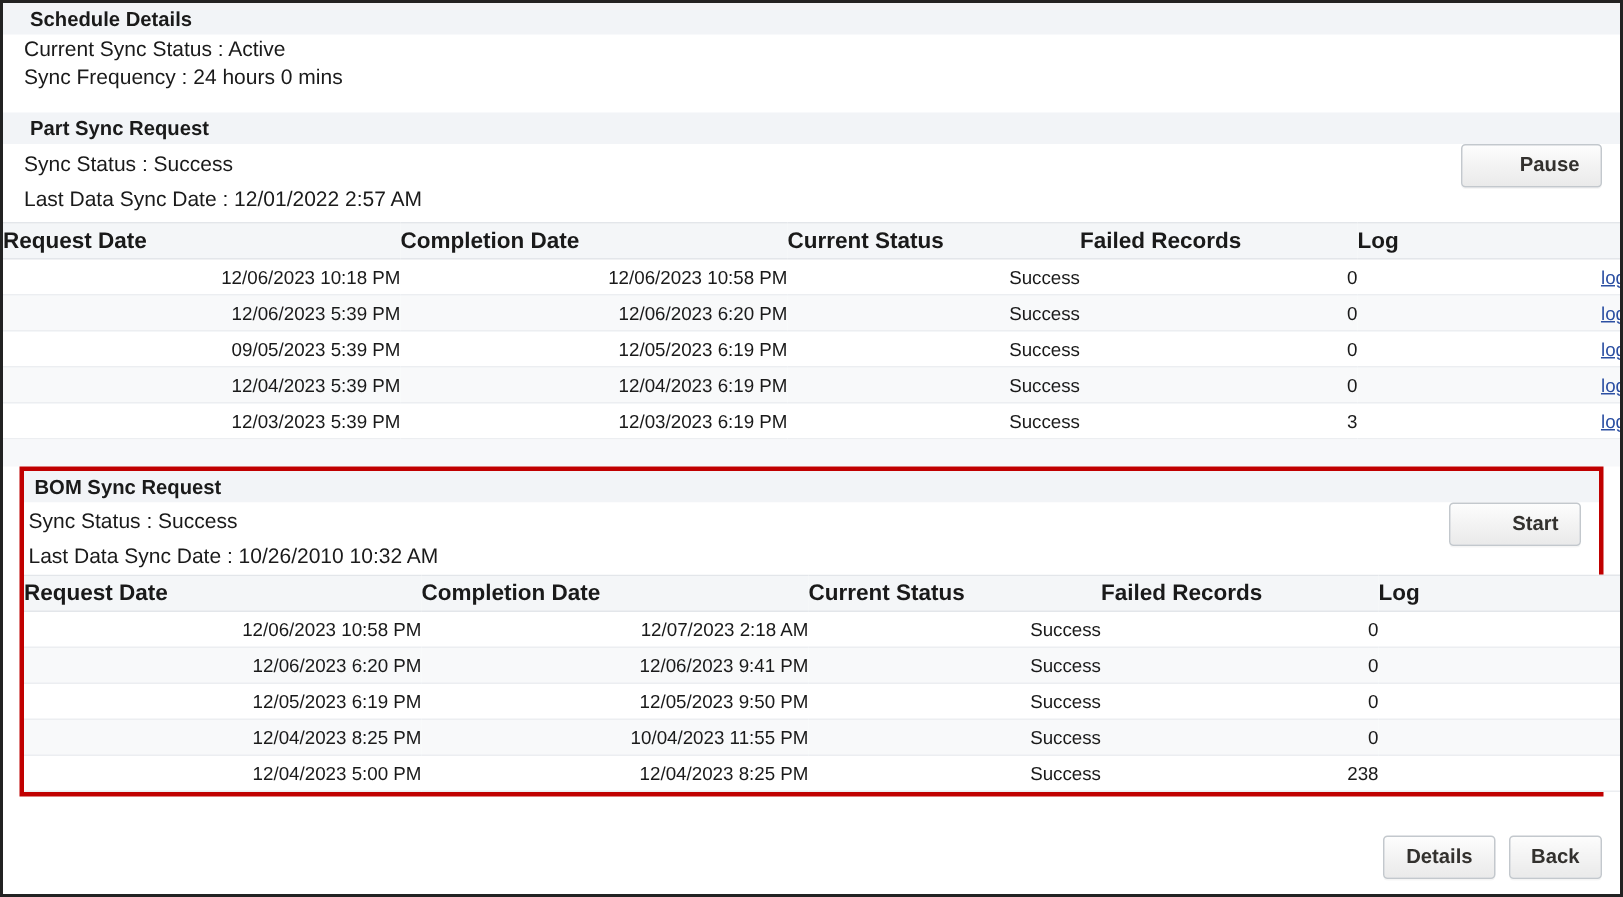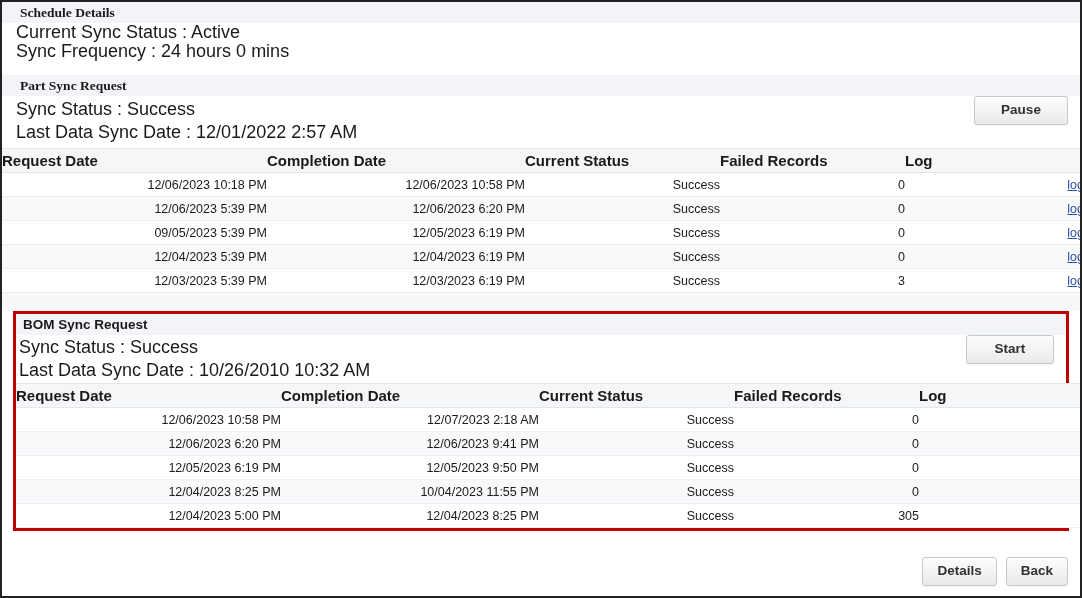--- a/index.html
+++ b/index.html
@@ -29,26 +29,25 @@
     height: 21px;
     line-height: 21px;
     padding-left: 18px;
     font-weight: bold;
     font-size: 13.5px;
     color: #1a1a1a;
     box-sizing: border-box;
   }
   .band.full {
     width: 100%;
-    font-family: Liberation Serif, serif;
   }
 
   .meta-line {
     padding-left: 14px;
-    font-size: 18px;
+    font-size: 14px;
     color: #1a1a1a;
     line-height: 19px;
     white-space: nowrap;
   }
 
   .spacer-band {
     background: #f7f8fa;
     height: 12px;
   }
 
@@ -63,21 +62,21 @@
   .btn {
     display: inline-block;
     font-family: "Liberation Sans", sans-serif;
     font-size: 13.5px;
     font-weight: bold;
     color: #33312e;
     background: linear-gradient(to bottom, #fdfdfd 0%, #f3f3f3 50%, #eaeaea 100%);
     border: 1px solid #c3c8cd;
     border-radius: 3px;
     padding: 6px 14px 7px 14px;
-    text-align: center;
+    text-align: right;
     cursor: pointer;
     box-shadow: 0 1px 0 rgba(0,0,0,0.04);
     line-height: 14px;
     white-space: nowrap;
   }
 
   .btn-pause {
     position: absolute;
     right: 12px;
     top: 0px;
@@ -281,21 +280,21 @@
             <td>12/04/2023 8:25 PM</td>
             <td>10/04/2023 11:55 PM</td>
             <td>Success</td>
             <td>0</td>
             <td><a class="log-link">log</a></td>
           </tr>
           <tr>
             <td>12/04/2023 5:00 PM</td>
             <td>12/04/2023 8:25 PM</td>
             <td>Success</td>
-            <td>305</td>
+            <td>238</td>
             <td><a class="log-link">log</a></td>
           </tr>
         </tbody>
     </table>
   </div>
 
   <div class="footer">
     <div class="btn">Details</div>
     <div class="btn">Back</div>
   </div>

